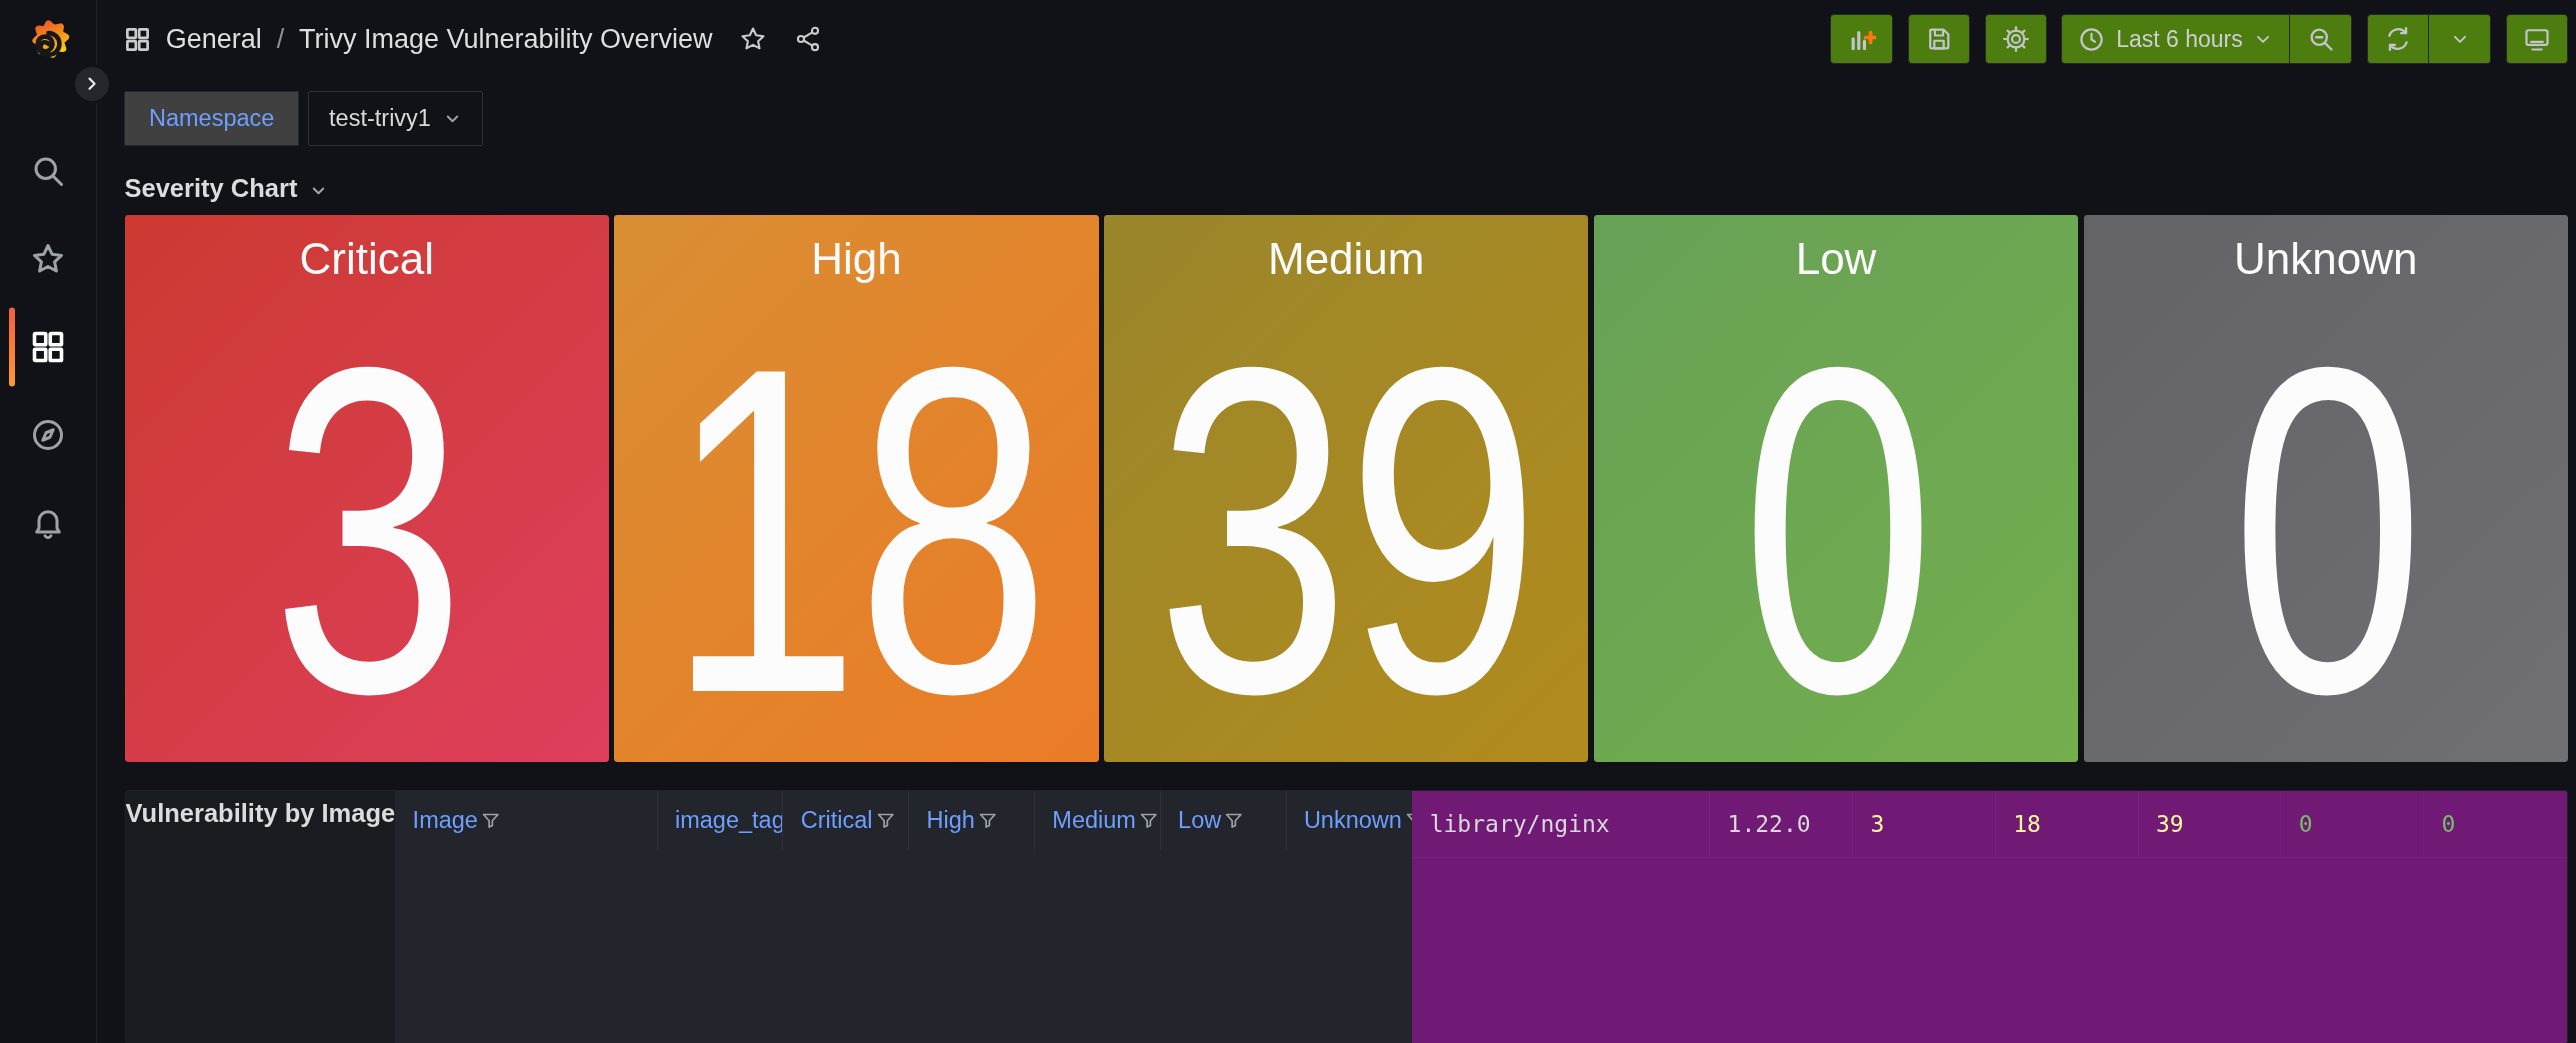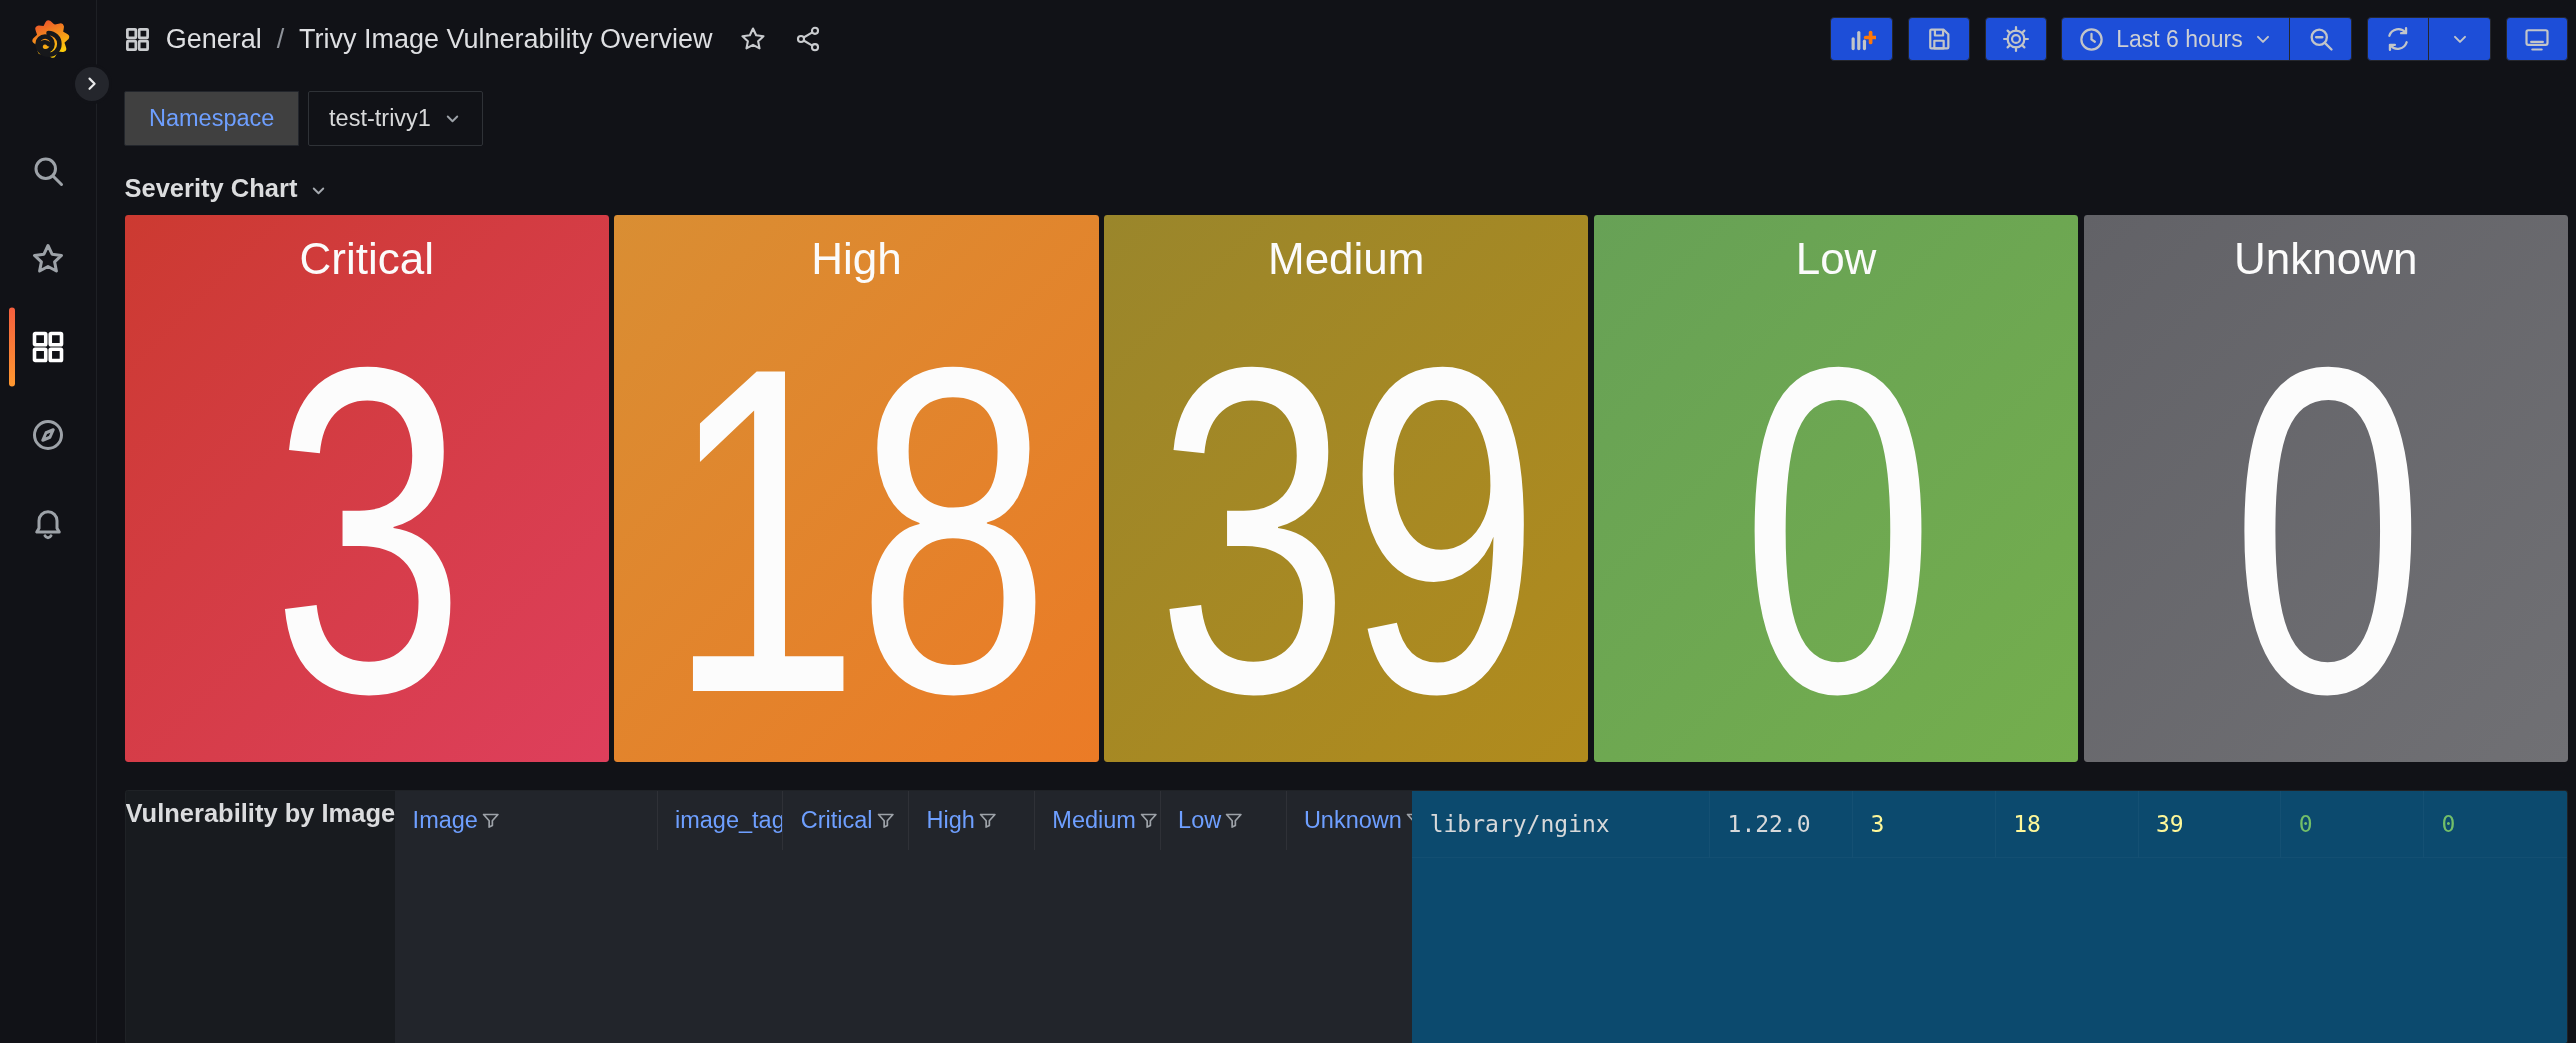--- a/index.html
+++ b/index.html
@@ -43,22 +43,22 @@
     display:flex; align-items:center; justify-content:space-between;
     padding:4px 8px 0 27px;
   }
   .breadcrumb { display:flex; align-items:center; gap:14.8px; color:#C9CBCE; }
   .breadcrumb .crumb-text { font-size:27px; font-weight:500; color:#DEDFE2; cursor:pointer; }
   .breadcrumb .sep { font-size:27px; color:#8E9299; font-weight:400; }
   .bc-icon { color:#C9CBCE; }
   .title-actions { display:flex; align-items:center; gap:27px; margin-left:12px; color:#C9CBCE; }
   .toolbar { display:flex; align-items:center; gap:14.8px; }
   .toolbtn {
-    height:44px; min-width:62px; padding:0 16px;
-    background:#1d4ed8; border:0.7px solid #25272D; border-radius:4px;
+    height:50px; min-width:62px; padding:0 16px;
+    background:#4d7c0f; border:0.7px solid #25272D; border-radius:4px;
     display:flex; align-items:center; justify-content:center; gap:10.7px;
     color:#C2C5C9; cursor:pointer; font-size:23px; font-weight:500;
   }
   .btn-group { display:flex; align-items:stretch; }
   .btn-group .toolbtn { border-radius:0; border-left-width:0; }
   .btn-group .toolbtn:first-child { border-radius:4px 0 0 4px; border-left-width:0.7px; }
   .btn-group .toolbtn:last-child { border-radius:0 4px 4px 0; }
   .time-label { color:#CDCFD3; white-space:nowrap; }
   .orange { color:#FF780A; }
   
@@ -110,21 +110,21 @@
   .tgrid { display:grid; grid-template-columns:25.8% repeat(6,1fr); }
   .thead { background:#22252B; flex-shrink:0; }
   .th {
     height:59px; display:flex; align-items:center; gap:2px;
     padding-left:17.4px; font-size:23.5px; color:#6E9FFF;
     border-right:0.7px solid rgba(255,255,255,0.06);
     cursor:pointer; overflow:hidden;
   }
   .th:last-child { border-right:none; }
   .filter-icon { color:#9DA2A8; flex-shrink:0; }
-  .tbody { flex:1; background:#0c4a6e; }
+  .tbody { flex:1; background:#701a75; }
   .td {
     height:67px; display:flex; align-items:center; padding-left:17.4px;
     font-family:"DejaVu Sans Mono", monospace; font-size:23px;
     border-right:0.7px solid rgba(255,255,255,0.035);
     border-bottom:0.7px solid rgba(255,255,255,0.03);
     overflow:hidden; white-space:nowrap;
   }
   .td:last-child { border-right:none; }
   .icon { display:block; }
 </style>

